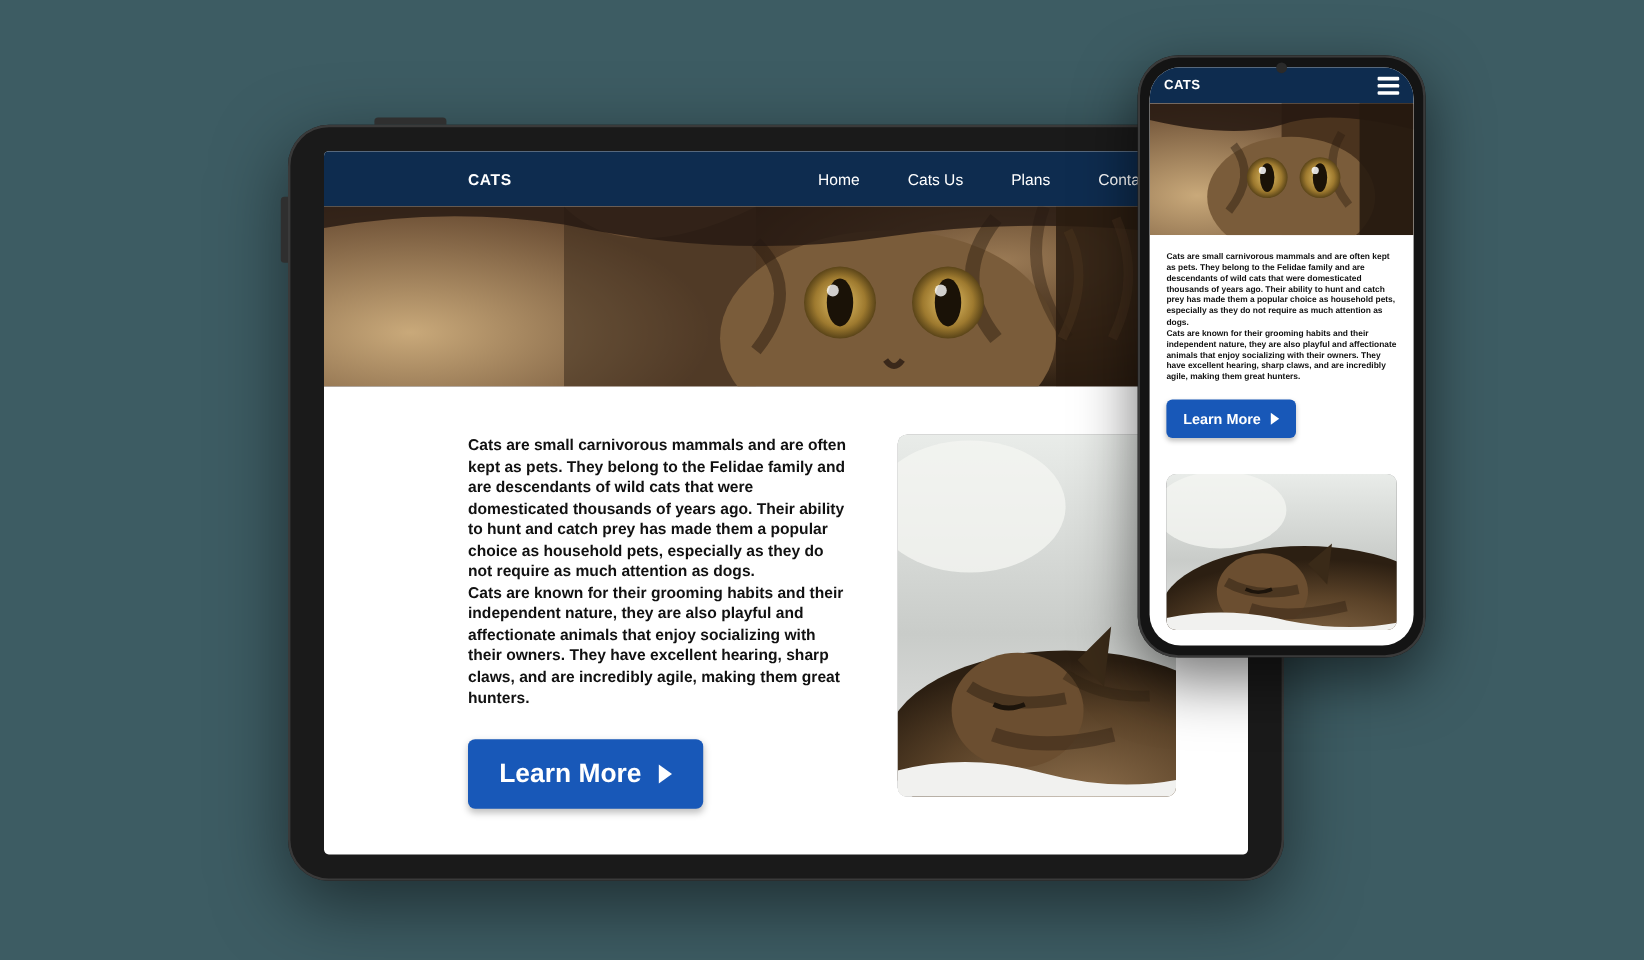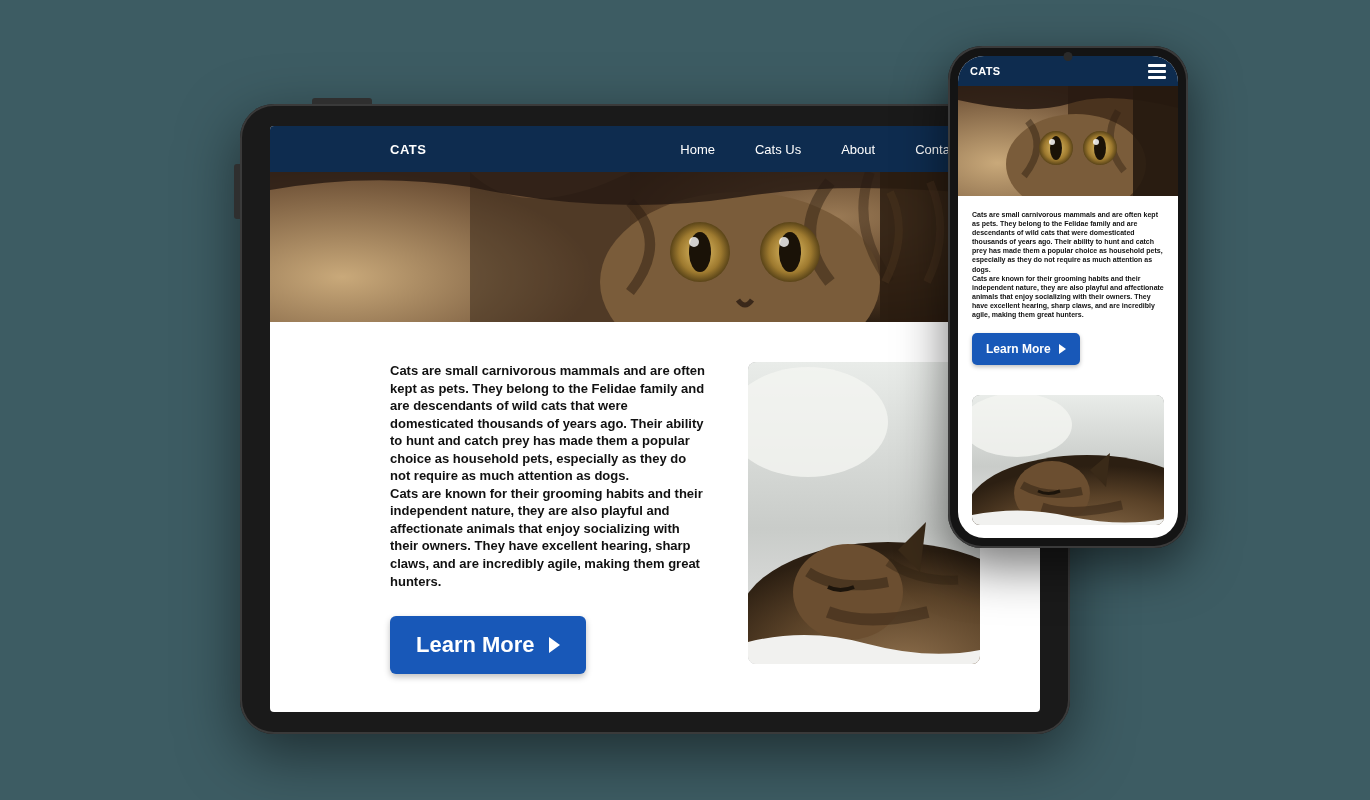--- a/index.html
+++ b/index.html
@@ -199,21 +199,21 @@
 <div class="tablet">
   <div class="tablet-buttons-top"></div>
   <div class="tablet-button-side"></div>
   <div class="tablet-screen">
 
     <div class="t-header">
       <span class="t-brand">CATS</span>
       <div class="t-nav">
         <span>Home</span>
         <span>Cats Us</span>
-        <span>About</span>
+        <span>Plans</span>
         <span>Contact</span>
       </div>
     </div>
 
     <div class="t-hero">
       <svg viewBox="0 0 770 150" preserveAspectRatio="xMidYMid slice">
         <defs>
           <radialGradient id="floorG" cx="20%" cy="70%" r="70%">
             <stop offset="0%" stop-color="#c9a97a"></stop>
             <stop offset="100%" stop-color="#6b4e34"></stop>

